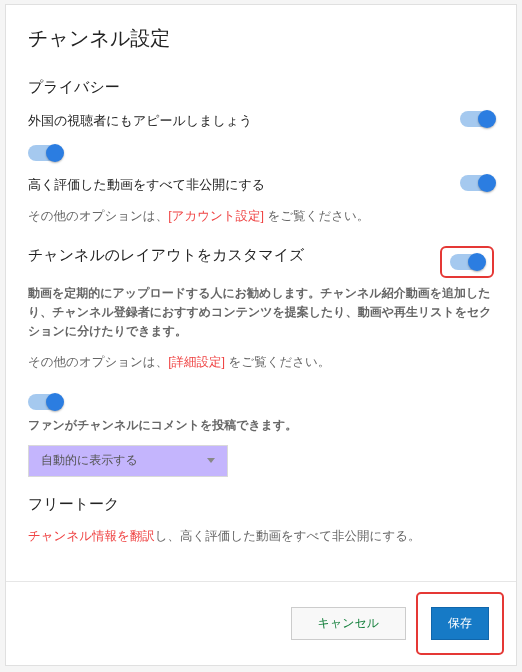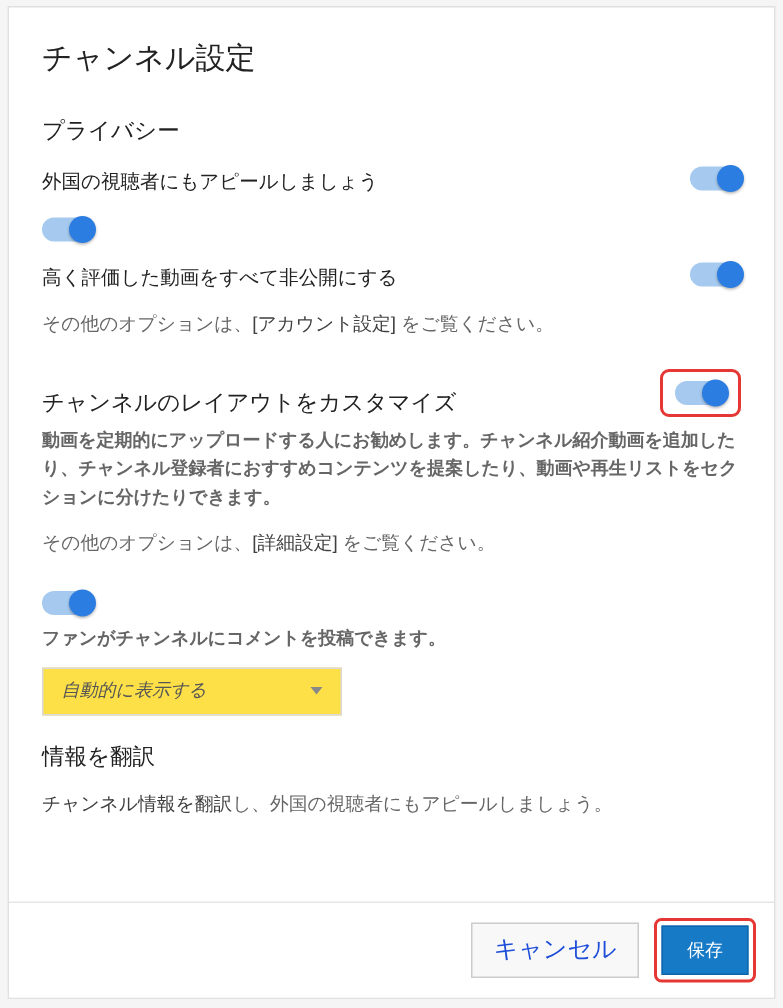--- a/index.html
+++ b/index.html
@@ -56,21 +56,21 @@
     margin-bottom: 10px;
     font-weight: bold;
   }
   .hint {
     font-size: 12.5px;
     color: #666;
     line-height: 1.6;
     margin-bottom: 20px;
   }
   .hint a, .link {
-    color: #404040;
+    color: #ef4444;
     text-decoration: none;
   }
   .section { margin-bottom: 12px; }
 
   
   .toggle {
     width: 34px;
     height: 16px;
     border-radius: 10px;
     position: relative;
@@ -100,61 +100,60 @@
     display: inline-flex;
     align-items: center;
     flex-shrink: 0;
   }
 
   
   .select {
     width: 200px;
     height: 32px;
     border: 1px solid #d9d9d9;
-    background: #fde047;
+    background: #c4b5fd;
     display: flex;
     align-items: center;
     justify-content: space-between;
     padding: 0 12px;
     font-size: 12px;
     color: #555;
     cursor: pointer;
     margin-top: 4px;
     margin-bottom: 18px;
-    font-style: italic;
   }
   .select .caret {
     width: 0; height: 0;
     border-left: 4px solid transparent;
     border-right: 4px solid transparent;
     border-top: 5px solid #888;
   }
 
   
   .footer {
     border-top: 1px solid #e6e6e6;
     padding: 10px 12px;
     display: flex;
     justify-content: flex-end;
     align-items: center;
     gap: 10px;
     background: #fff;
   }
   .btn {
-    font-size: 16px;
-    padding: 7px 14px;
+    font-size: 12px;
+    padding: 7px 26px;
     border: 1px solid #ccc;
     background: #f8f8f8;
-    color: #1d4ed8;
+    color: #15803d;
     cursor: pointer;
   }
   .btn-primary-wrap {
     border: 2px solid #e53835;
     border-radius: 5px;
-    padding: 3px;
+    padding: 13px;
   }
   .btn-primary {
     background: #167ac6;
     border: 1px solid #1066ab;
     color: #fff;
     padding: 7px 16px;
     font-size: 12px;
     cursor: pointer;
   }
 </style>
@@ -186,21 +185,21 @@
             <div class="knob"></div>
           </div>
       </div>
 
       <p class="hint">
         <span>その他のオプションは、</span><a href="#" class="link">[アカウント設定]</a><span> をご覧ください。</span>
       </p>
     </div>
 
     <div class="section">
-      <div class="row" style="margin-bottom:6px;align-items:flex-end;">
+      <div class="row" style="margin-bottom:6px;">
         <h2 style="margin-bottom:0;">チャンネルのレイアウトをカスタマイズ</h2>
         <span class="highlight-box">
           <div class="toggle on" style="margin-top:0;">
               <div class="knob"></div>
             </div>
         </span>
       </div>
       <p class="desc">動画を定期的にアップロードする人にお勧めします。チャンネル紹介動画を追加したり、チャンネル登録者におすすめコンテンツを提案したり、動画や再生リストをセクションに分けたりできます。</p>
       <p class="hint">
         <span>その他のオプションは、</span><a href="#" class="link">[詳細設定]</a><span> をご覧ください。</span>
@@ -214,23 +213,23 @@
           </div>
       </div>
       <p class="desc">ファンがチャンネルにコメントを投稿できます。</p>
       <div class="select">
         <span>自動的に表示する</span>
         <span class="caret"></span>
       </div>
     </div>
 
     <div class="section">
-      <h2>情報を翻訳</h2>
+      <h2>フリートーク</h2>
       <p class="hint" style="margin-bottom:8px;">
-        <a href="#" class="link">チャンネル情報を翻訳</a><span>し、外国の視聴者にもアピールしましょう。</span>
+        <a href="#" class="link">チャンネル情報を翻訳</a><span>し、高く評価した動画をすべて非公開にする。</span>
       </p>
     </div>
 
   </div>
 
   <div class="footer">
     <button class="btn">キャンセル</button>
     <span class="btn-primary-wrap">
       <button class="btn-primary">保存</button>
     </span>

